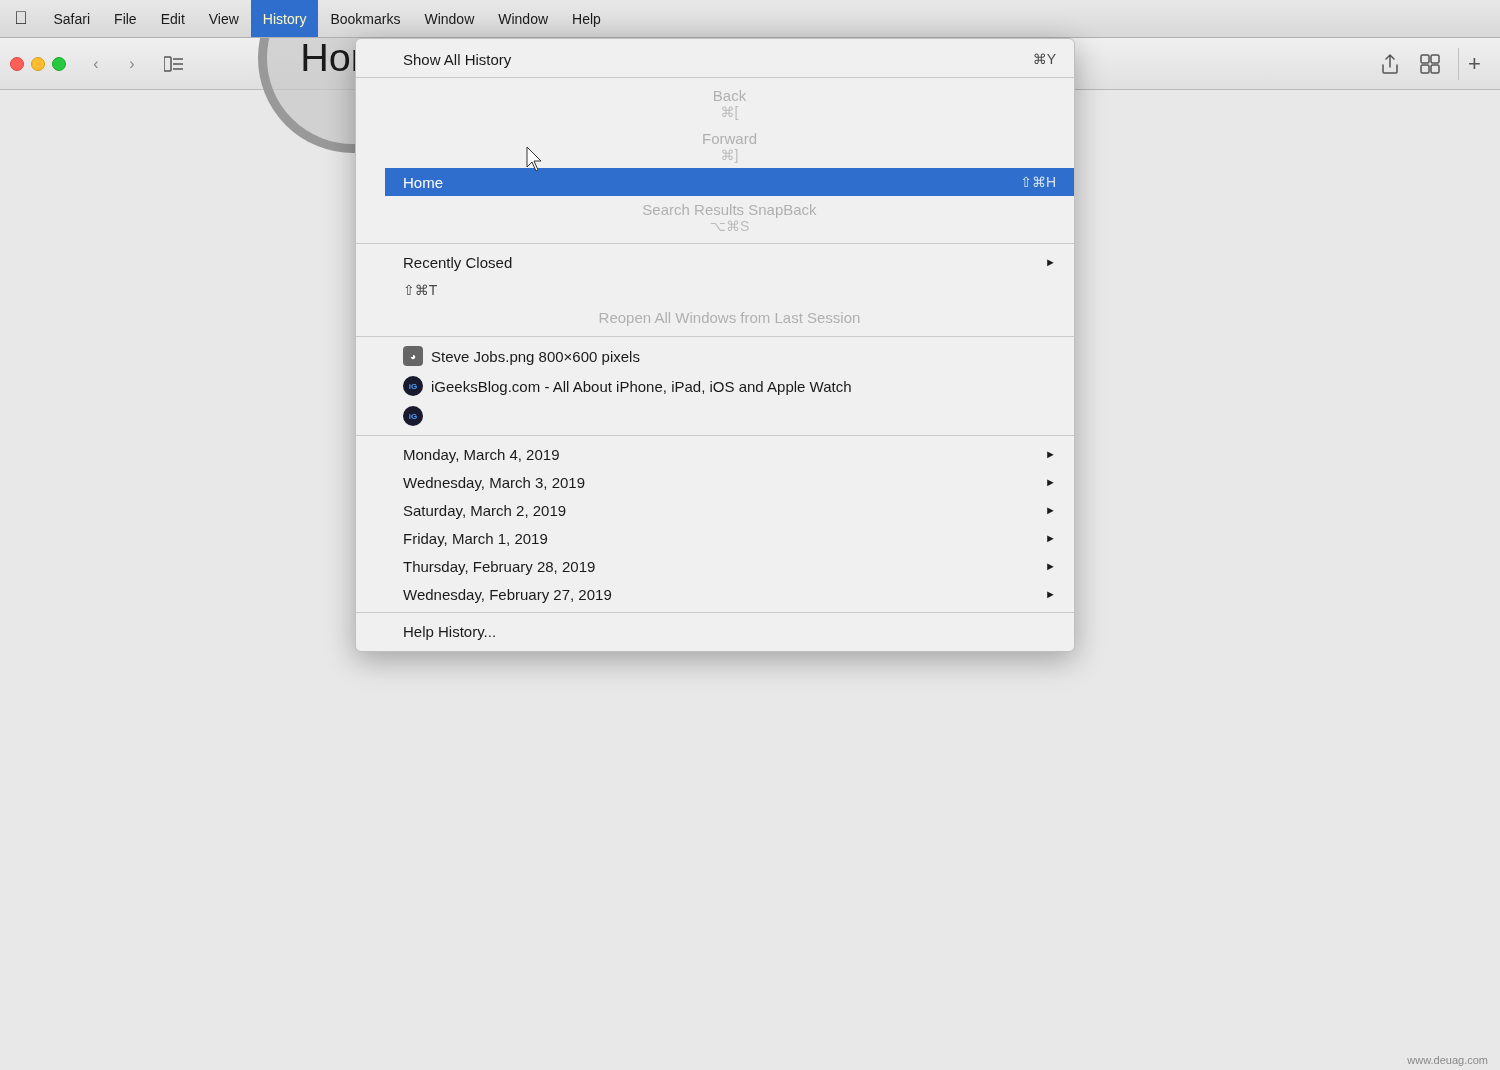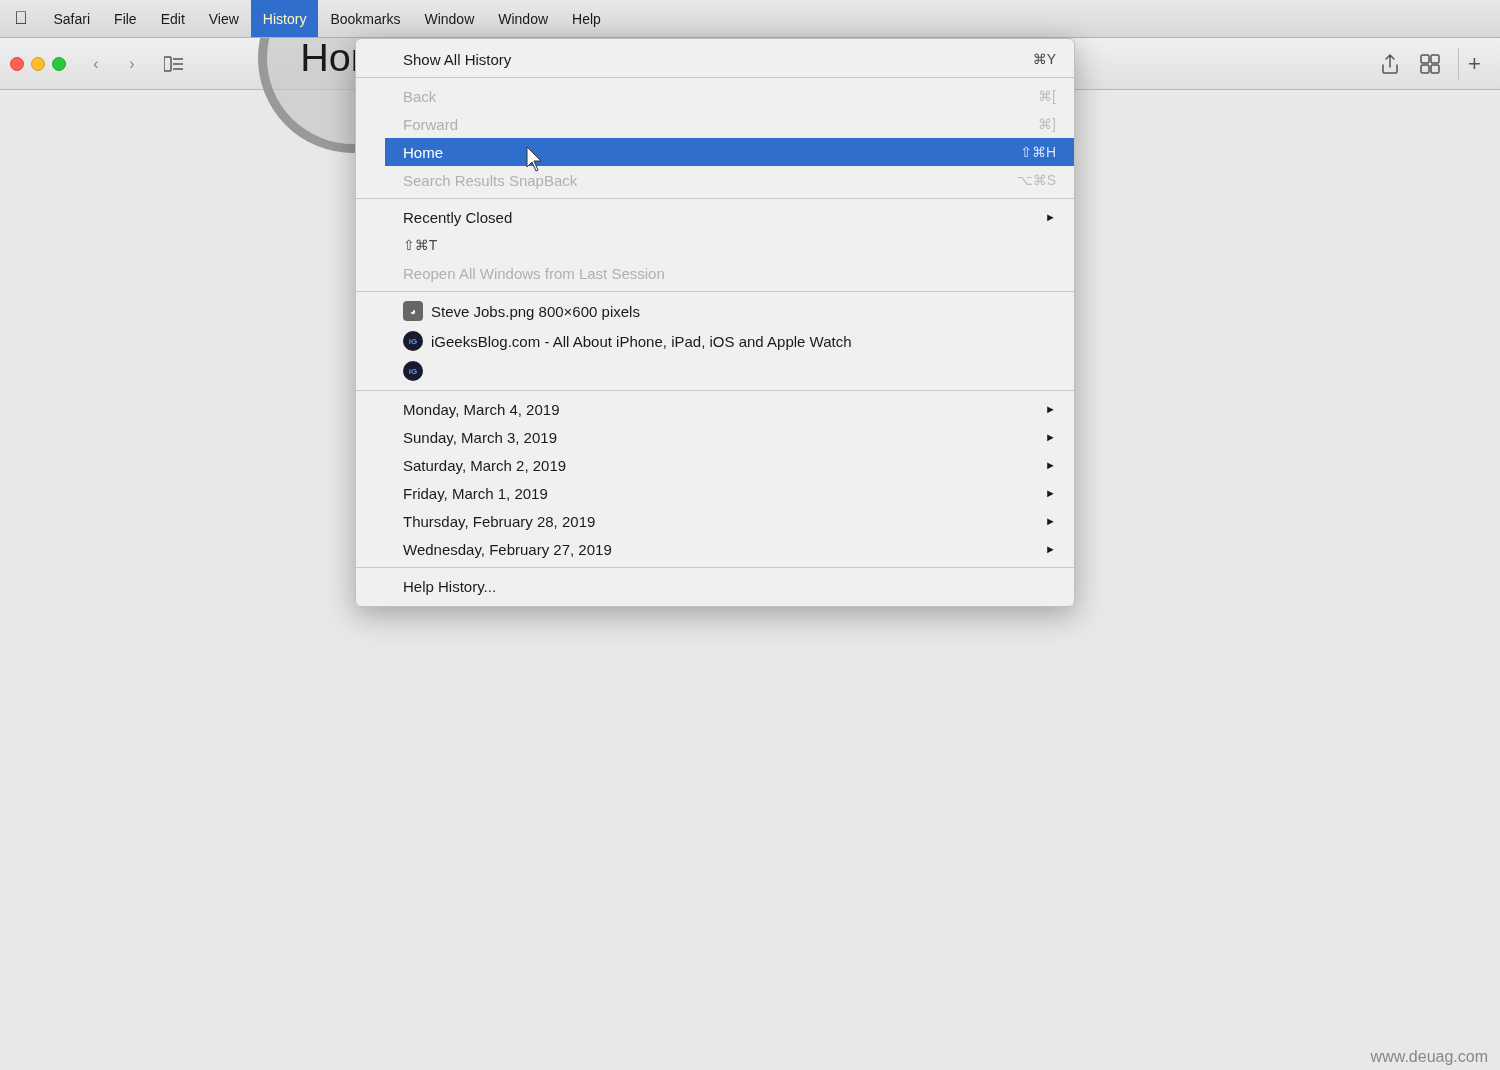--- a/index.html
+++ b/index.html
@@ -129,20 +129,21 @@
       margin-left: 29px;
     }
 
     .menu-item.highlighted {
       background: #2f6ecd;
       color: white;
     }
 
     .menu-item.grayed {
       color: #b0b0b0;
+      flex-direction: column;
     }
 
     .menu-divider {
       height: 1px;
       background: #c8c8c8;
       margin: 4px 0;
     }
 
     .menu-item-label {
       flex: 1;
@@ -221,21 +222,21 @@
       bottom: 0;
       background: #e8e8e8;
     }
 
     
     .status-bar {
       position: absolute;
       bottom: 0;
       right: 0;
       padding: 4px 12px;
-      font-size: 16px;
+      font-size: 11px;
       color: #888;
     }
 
     .menu-section-padding {
       height: 6px;
     }
   </style>
 </head>
 <body>
 
@@ -370,21 +371,21 @@
       <span style="font-size: 8px; color: #4a9eff; font-weight: bold;">iG</span>
     </div>
   </div>
   <div class="menu-divider"></div>
 
   <div class="menu-item">
     <span class="menu-item-label">Monday, March 4, 2019</span>
     <span class="submenu-arrow">►</span>
   </div>
   <div class="menu-item">
-    <span class="menu-item-label">Sunday, March 3, 2019</span>
+    <span class="menu-item-label">Wednesday, March 3, 2019</span>
     <span class="submenu-arrow">►</span>
   </div>
   <div class="menu-item">
     <span class="menu-item-label">Saturday, March 2, 2019</span>
     <span class="submenu-arrow">►</span>
   </div>
   <div class="menu-item">
     <span class="menu-item-label">Friday, March 1, 2019</span>
     <span class="submenu-arrow">►</span>
   </div>

